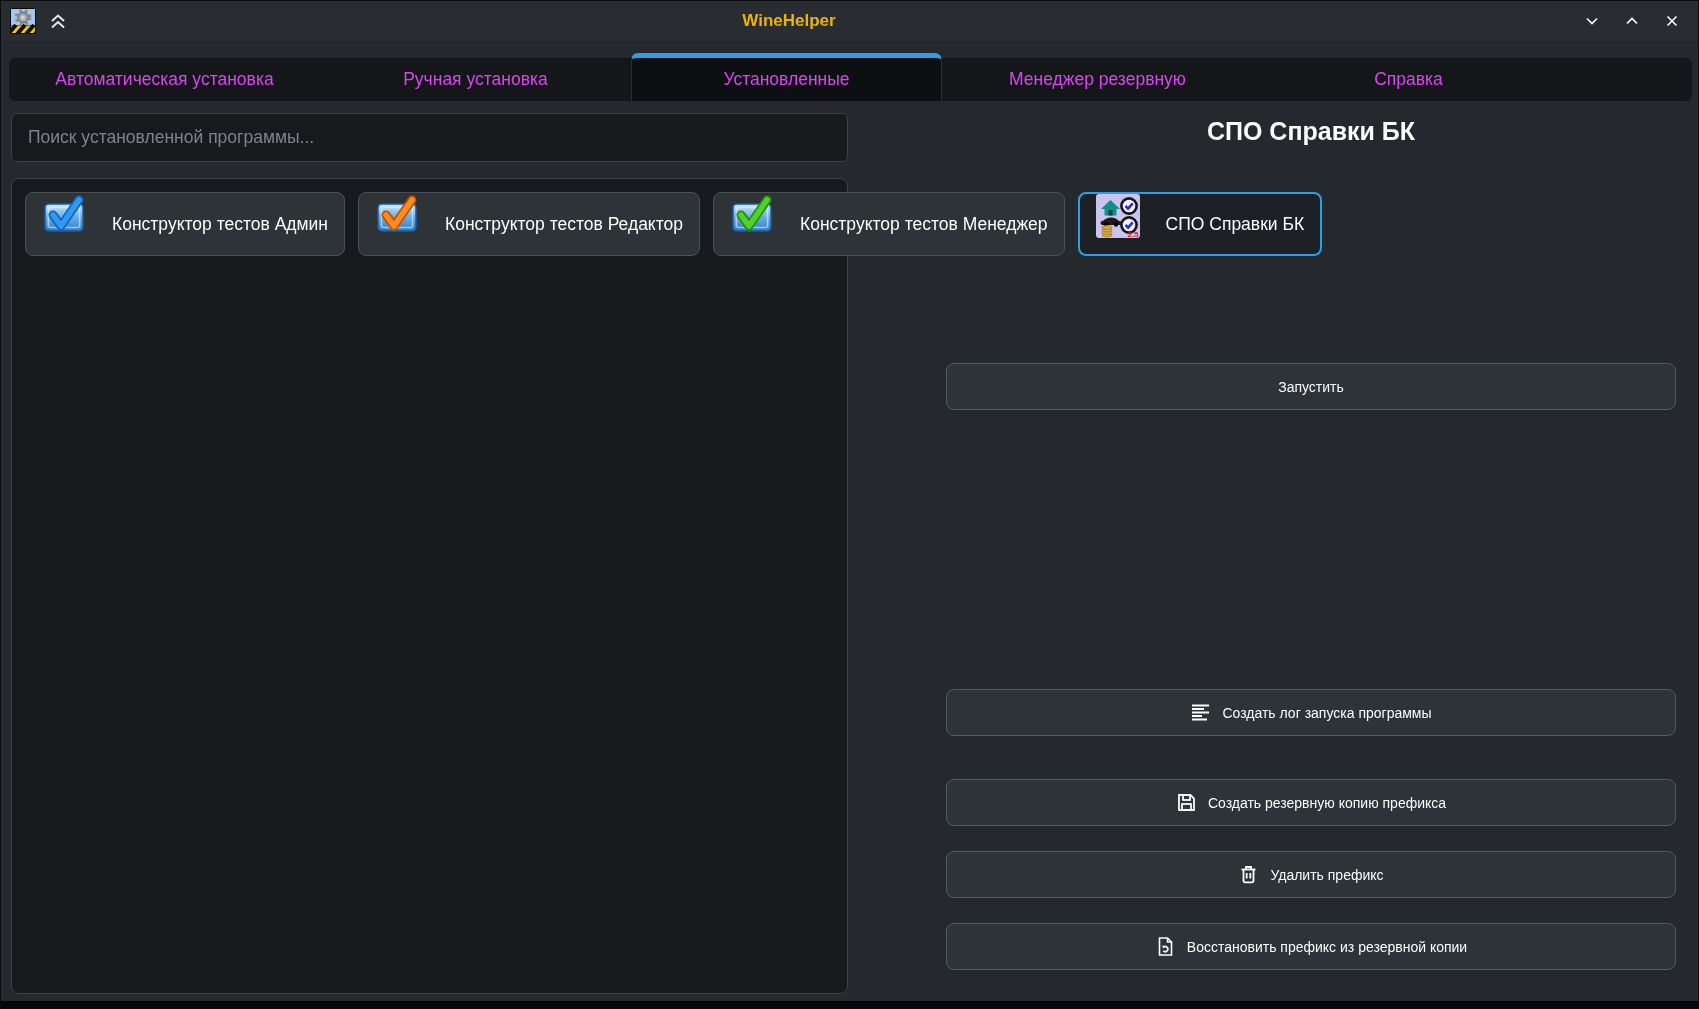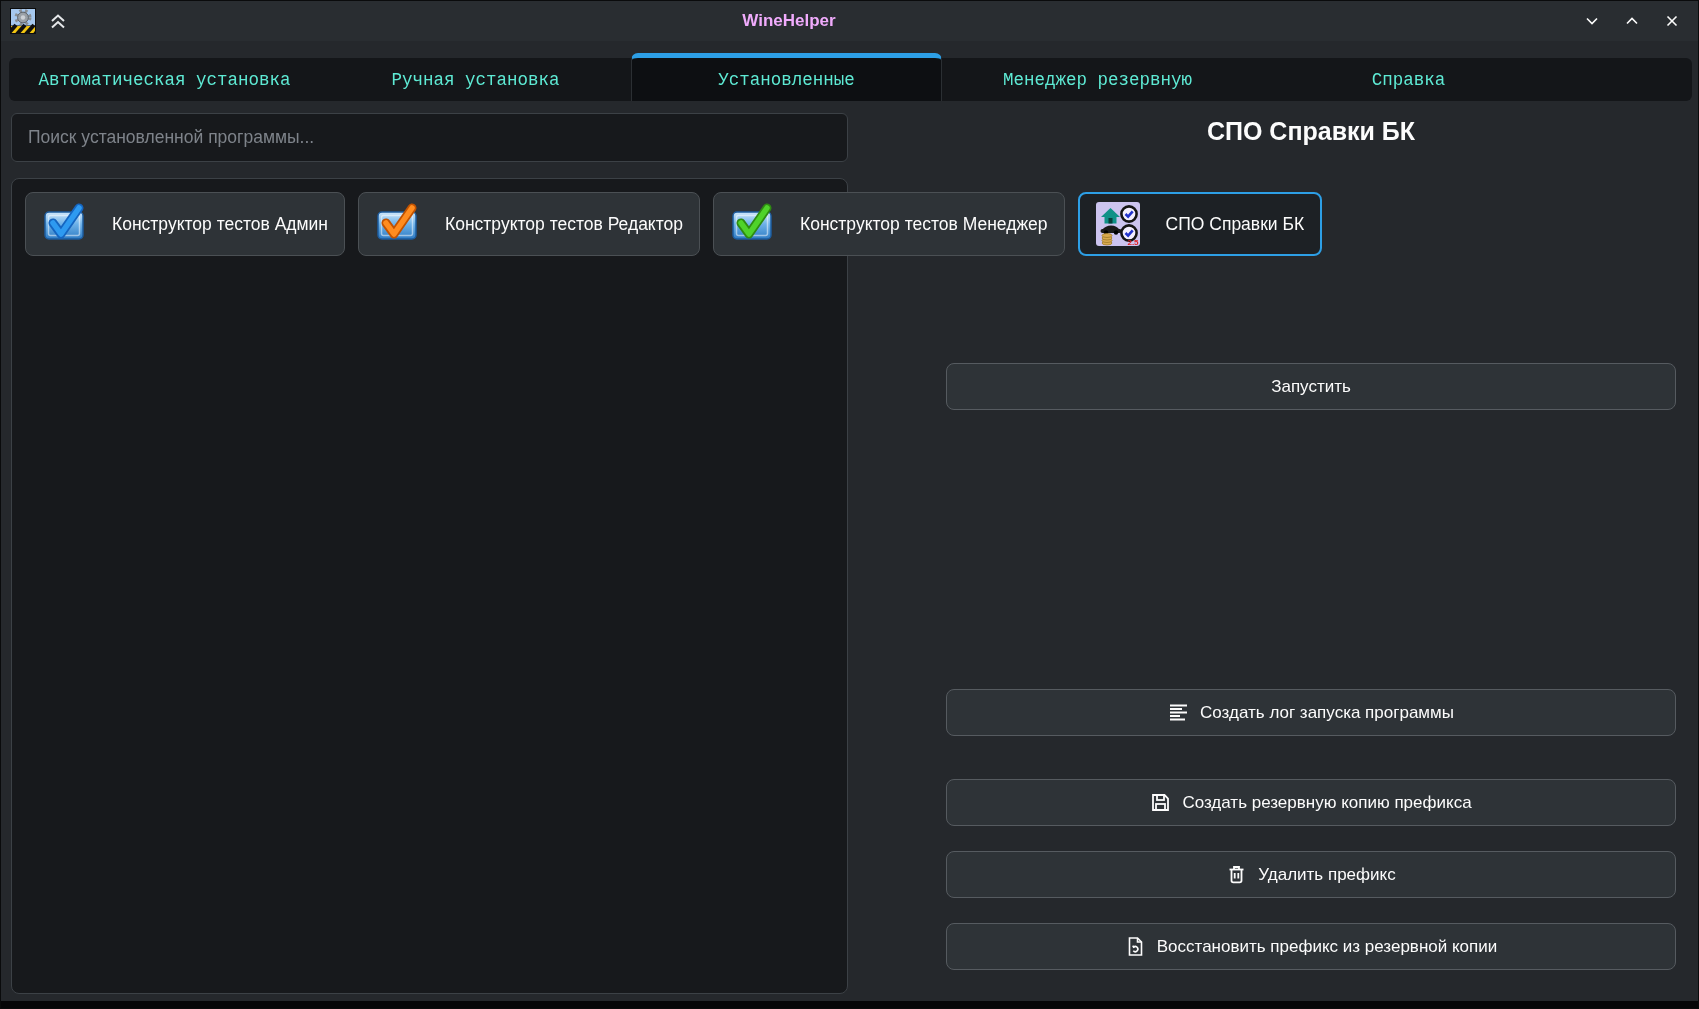--- a/index.html
+++ b/index.html
@@ -7,50 +7,50 @@
   .window{
     position:relative;width:1699px;height:1009px;overflow:hidden;
     background:#25282c;font-family:"Liberation Sans",sans-serif;color:#fcfcfc;
     border:1px solid #0a0b0c;
   }
   
   .titlebar{position:absolute;left:0;top:0;width:100%;height:40px;background:#292d31;display:flex;align-items:center;}
   .appicon{position:absolute;left:9px;top:7px;width:26px;height:26px;display:block;cursor:pointer;}
   .rollup{position:absolute;left:46px;top:9px;width:22px;height:22px;display:block;cursor:pointer;}
   .wtitle{position:absolute;left:0;top:0;width:1576px;height:40px;line-height:40px;text-align:center;
-          font-size:17px;font-weight:700;color:#f0abfc;}
+          font-size:17px;font-weight:700;color:#eab308;}
   .wincontrols{position:absolute;right:6px;top:0;height:40px;display:flex;align-items:center;}
   .wbtn{width:40px;height:40px;display:flex;align-items:center;justify-content:center;cursor:pointer;}
   
   .tabstrip{position:absolute;left:8px;top:57px;width:1683px;height:43px;background:#141619;
             border-radius:6px;display:flex;align-items:flex-start;}
   .tab{width:311px;height:43px;display:flex;align-items:center;justify-content:center;
-       font-size:17.5px;color:#5eead4;cursor:pointer;white-space:nowrap;font-family:Liberation Mono, monospace;}
+       font-size:17.5px;color:#d946ef;cursor:pointer;white-space:nowrap;}
   .tab.active{
        height:48px;margin-top:-5px;background:#0d0f12;
        border-top:5px solid #2d9fe6;border-left:1px solid #2b2f33;border-right:1px solid #2b2f33;
        border-radius:7px 7px 0 0;}
   
   .search{position:absolute;left:10px;top:112px;width:837px;height:49px;background:#17191c;
           border:1px solid #3c4146;border-radius:6px;color:#fcfcfc;font-size:17.5px;
           font-family:"Liberation Sans",sans-serif;padding:0 16px;outline:none;}
   .search::placeholder{color:#7e838a;}
   .listpanel{position:absolute;left:10px;top:177px;width:837px;height:816px;background:#17191c;
              border:1px solid #3c4146;border-radius:8px;padding:13px;
              display:grid;grid-template-columns:1fr 1fr 1fr 1fr;gap:13px;align-content:start;}
   .card{height:64px;background:#2e3337;border:1px solid #4b5054;border-radius:8px;
         display:flex;align-items:center;padding:0 16px;gap:26px;cursor:pointer;}
   .card.selected{background:#1d2125;border:2.5px solid #2d9fe6;}
-  .picon{width:44px;height:44px;flex:0 0 44px;display:block;}
+  .picon{width:44px;height:60px;flex:0 0 44px;display:block;}
   .plabel{font-size:17.5px;color:#fcfcfc;white-space:nowrap;}
   
   .detail-title{position:absolute;left:945px;top:116px;width:730px;text-align:center;
                 font-size:25px;font-weight:700;color:#fcfcfc;}
   .btn{position:absolute;left:945px;width:730px;height:47px;background:#2e3337;
-       border:1px solid #565b60;border-radius:8px;color:#fcfcfc;font-size:17px;
+       border:1px solid #565b60;border-radius:8px;color:#fcfcfc;font-size:14px;
        font-family:"Liberation Sans",sans-serif;display:flex;align-items:center;justify-content:center;
        gap:11px;cursor:pointer;white-space:nowrap;}
   .btn-run{top:362px;}
   .btn-log{top:688px;}
   .btn-backup{top:778px;}
   .btn-delete{top:850px;}
   .btn-restore{top:922px;}
   .bicon{width:21px;height:21px;display:block;flex:0 0 21px;}
   
   .bottom-strip{position:absolute;left:0;top:1000px;width:100%;height:9px;background:#060608;

